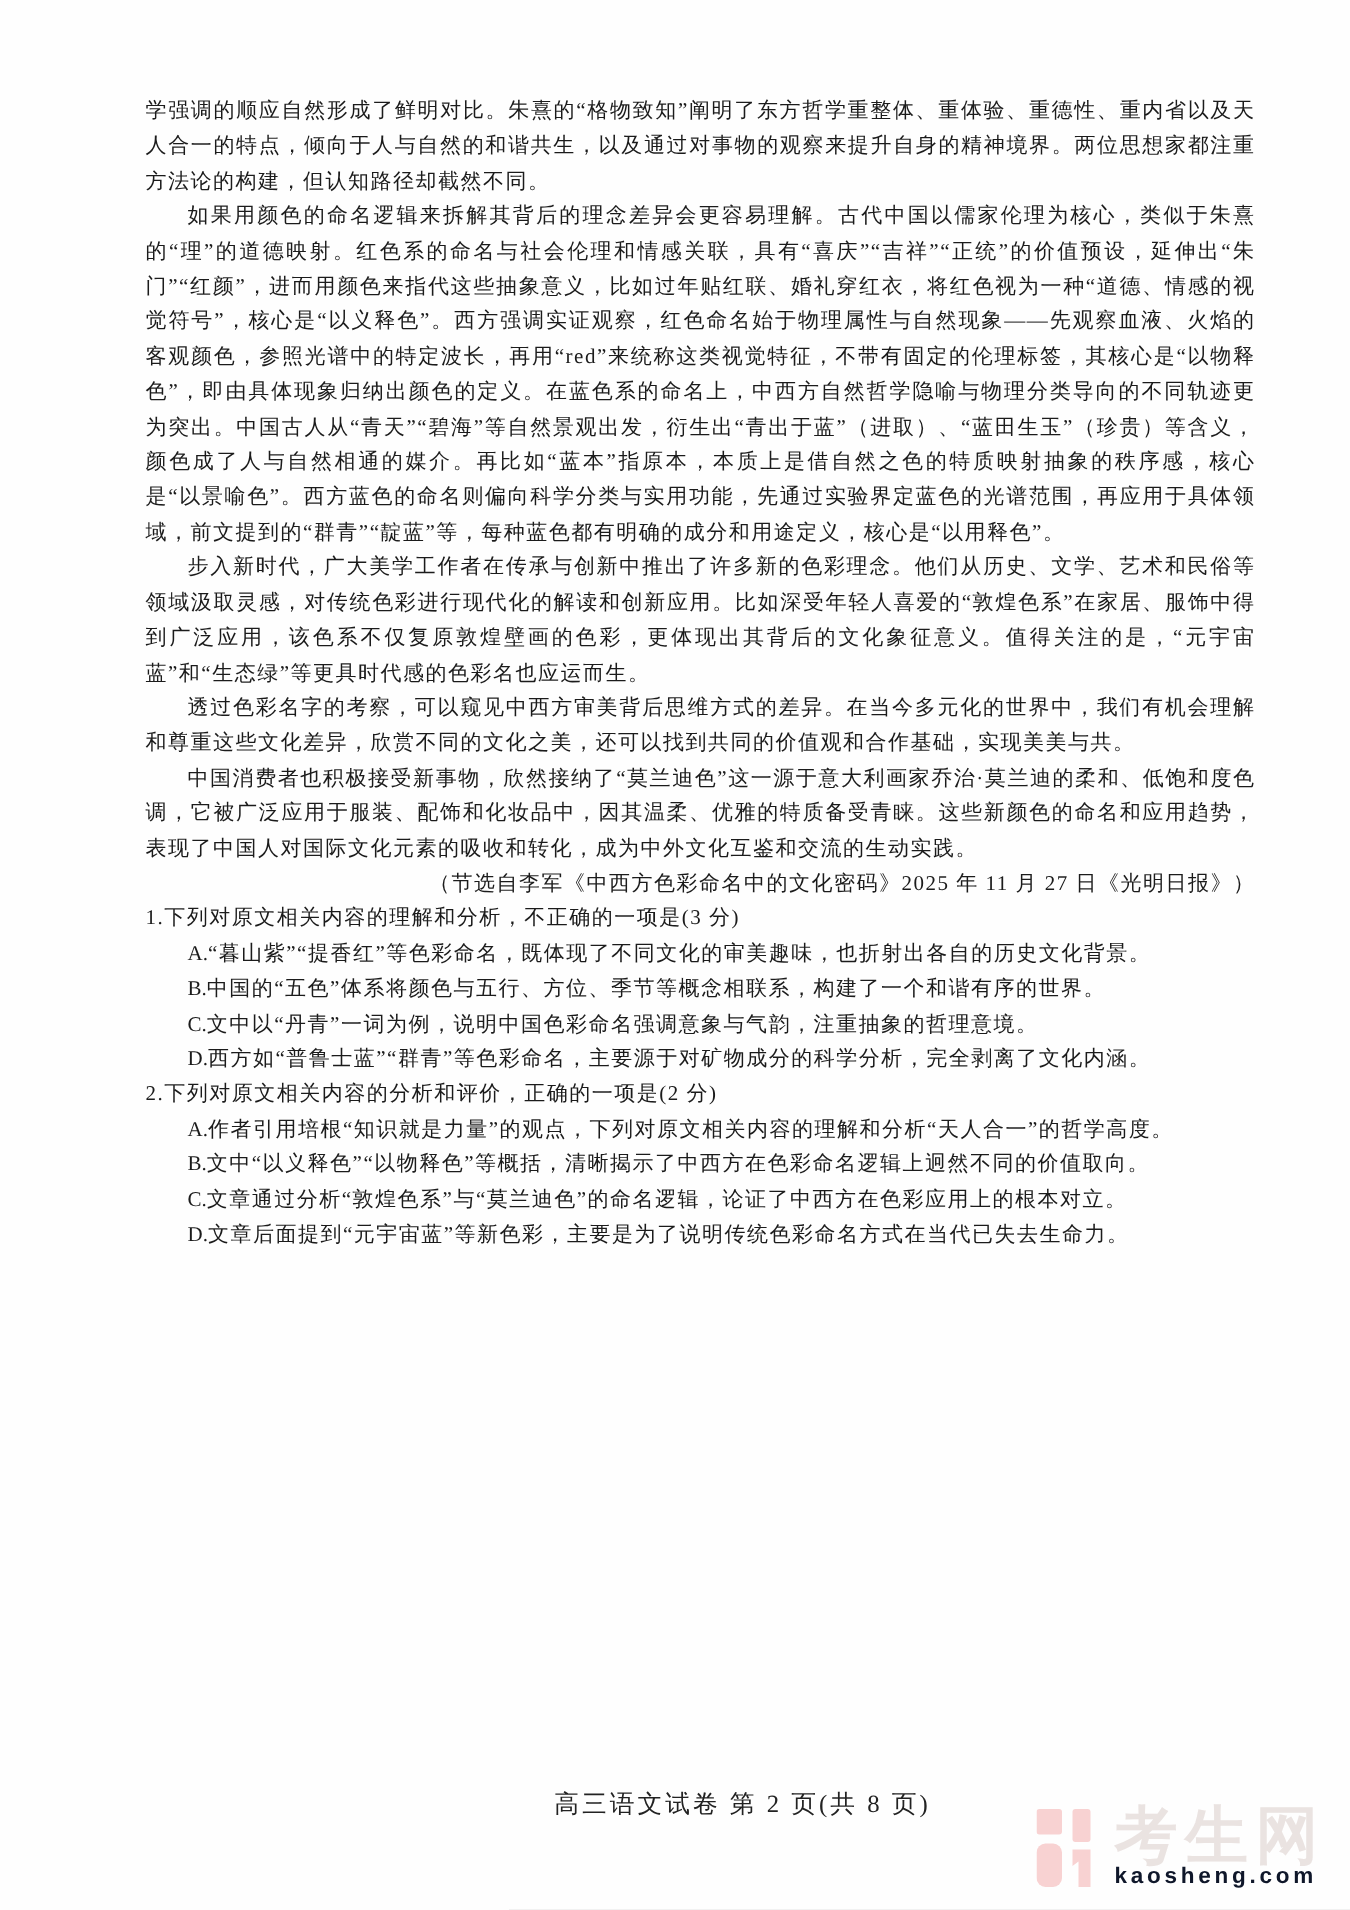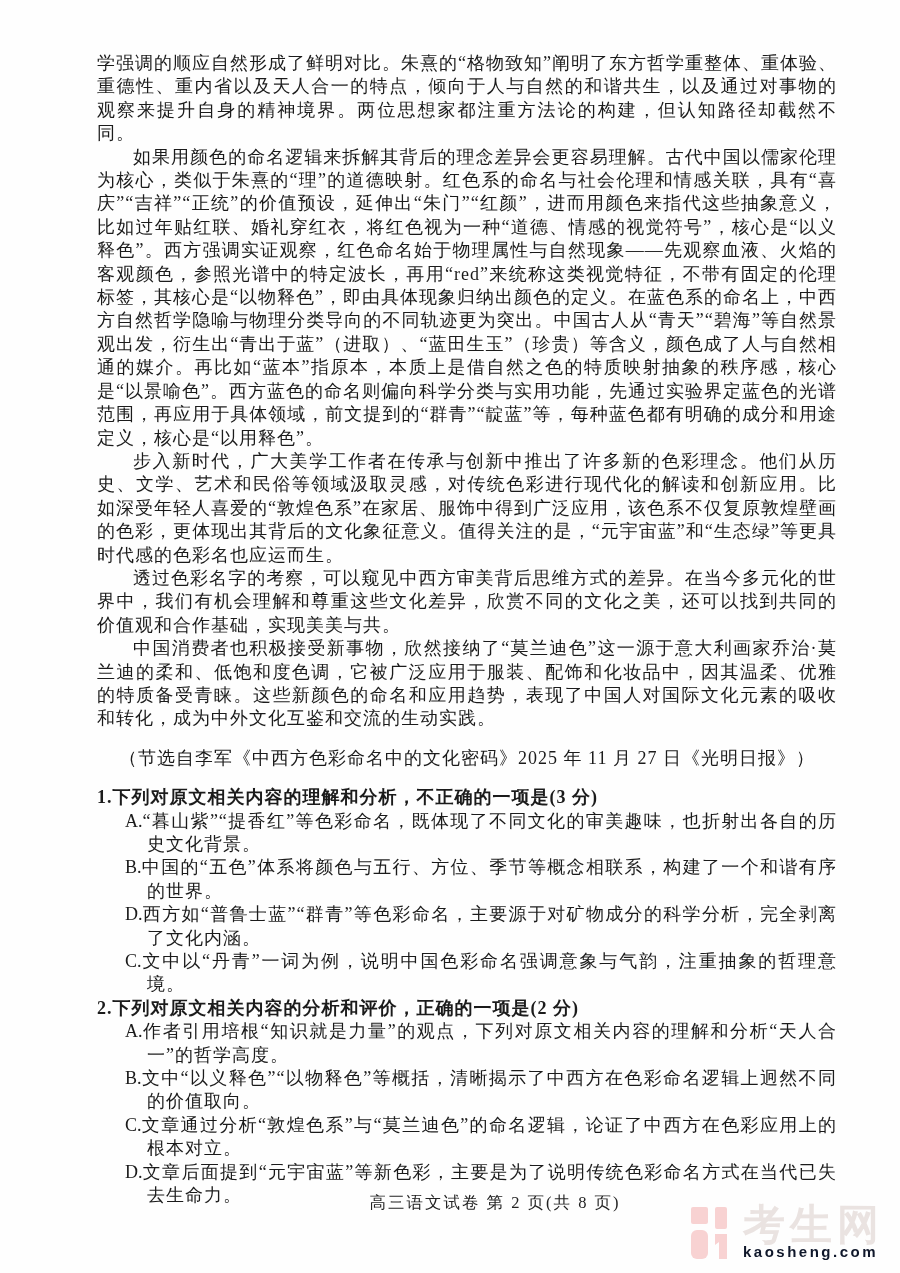--- a/index.html
+++ b/index.html
@@ -8,36 +8,36 @@
     width: 900px;
     height: 1273px;
     margin: 0 auto;
     background: #fefefe;
     overflow: hidden;
     font-family: "Liberation Serif", "DejaVu Serif", serif;
     color: #1b1b1b;
   }
   .content {
     position: absolute;
-    top: 52px;
+    top: 63px;
     left: 97px;
     width: 740px;
-    font-size: 18px;
+    font-size: 14px;
     line-height: 23.4px;
     letter-spacing: 1px;
     text-align: justify;
   }
   .para { margin: 0; }
   .para.indented { text-indent: 2em; }
   .attribution {
-    margin: 16px;
-    text-align: center;
+    margin: 0;
+    text-align: right;
   }
   .question { margin: 0; }
-  .stem { margin: 0; font-weight: bold; }
+  .stem { margin: 0; }
   .option {
     margin: 0;
     padding-left: 50px;
     text-indent: -22px;
   }
   .opt-label { letter-spacing: 0; }
   .footer {
     position: absolute;
     top: 1192px;
     left: 0;
@@ -86,22 +86,22 @@
     <p class="para indented">如果用颜色的命名逻辑来拆解其背后的理念差异会更容易理解。古代中国以儒家伦理为核心，类似于朱熹的“理”的道德映射。红色系的命名与社会伦理和情感关联，具有“喜庆”“吉祥”“正统”的价值预设，延伸出“朱门”“红颜”，进而用颜色来指代这些抽象意义，比如过年贴红联、婚礼穿红衣，将红色视为一种“道德、情感的视觉符号”，核心是“以义释色”。西方强调实证观察，红色命名始于物理属性与自然现象——先观察血液、火焰的客观颜色，参照光谱中的特定波长，再用“red”来统称这类视觉特征，不带有固定的伦理标签，其核心是“以物释色”，即由具体现象归纳出颜色的定义。在蓝色系的命名上，中西方自然哲学隐喻与物理分类导向的不同轨迹更为突出。中国古人从“青天”“碧海”等自然景观出发，衍生出“青出于蓝”（进取）、“蓝田生玉”（珍贵）等含义，颜色成了人与自然相通的媒介。再比如“蓝本”指原本，本质上是借自然之色的特质映射抽象的秩序感，核心是“以景喻色”。西方蓝色的命名则偏向科学分类与实用功能，先通过实验界定蓝色的光谱范围，再应用于具体领域，前文提到的“群青”“靛蓝”等，每种蓝色都有明确的成分和用途定义，核心是“以用释色”。</p>
     <p class="para indented">步入新时代，广大美学工作者在传承与创新中推出了许多新的色彩理念。他们从历史、文学、艺术和民俗等领域汲取灵感，对传统色彩进行现代化的解读和创新应用。比如深受年轻人喜爱的“敦煌色系”在家居、服饰中得到广泛应用，该色系不仅复原敦煌壁画的色彩，更体现出其背后的文化象征意义。值得关注的是，“元宇宙蓝”和“生态绿”等更具时代感的色彩名也应运而生。</p>
     <p class="para indented">透过色彩名字的考察，可以窥见中西方审美背后思维方式的差异。在当今多元化的世界中，我们有机会理解和尊重这些文化差异，欣赏不同的文化之美，还可以找到共同的价值观和合作基础，实现美美与共。</p>
     <p class="para indented">中国消费者也积极接受新事物，欣然接纳了“莫兰迪色”这一源于意大利画家乔治·莫兰迪的柔和、低饱和度色调，它被广泛应用于服装、配饰和化妆品中，因其温柔、优雅的特质备受青睐。这些新颜色的命名和应用趋势，表现了中国人对国际文化元素的吸收和转化，成为中外文化互鉴和交流的生动实践。</p>
     <p class="attribution">（节选自李军《中西方色彩命名中的文化密码》2025 年 11 月 27 日《光明日报》）</p>
 
     <div class="question">
       <p class="stem"><span>1.</span><span>下列对原文相关内容的理解和分析，不正确的一项是(3 分)</span></p>
       <p class="option"><span class="opt-label">A.</span><span>“暮山紫”“提香红”等色彩命名，既体现了不同文化的审美趣味，也折射出各自的历史文化背景。</span></p>
       <p class="option"><span class="opt-label">B.</span><span>中国的“五色”体系将颜色与五行、方位、季节等概念相联系，构建了一个和谐有序的世界。</span></p>
+      <p class="option"><span class="opt-label">C.</span><span>文中以“丹青”一词为例，说明中国色彩命名强调意象与气韵，注重抽象的哲理意境。</span></p>
       <p class="option"><span class="opt-label">D.</span><span>西方如“普鲁士蓝”“群青”等色彩命名，主要源于对矿物成分的科学分析，完全剥离了文化内涵。</span></p>
-      <p class="option"><span class="opt-label">C.</span><span>文中以“丹青”一词为例，说明中国色彩命名强调意象与气韵，注重抽象的哲理意境。</span></p>
     </div>
 
     <div class="question">
       <p class="stem"><span>2.</span><span>下列对原文相关内容的分析和评价，正确的一项是(2 分)</span></p>
       <p class="option"><span class="opt-label">A.</span><span>作者引用培根“知识就是力量”的观点，下列对原文相关内容的理解和分析“天人合一”的哲学高度。</span></p>
       <p class="option"><span class="opt-label">B.</span><span>文中“以义释色”“以物释色”等概括，清晰揭示了中西方在色彩命名逻辑上迥然不同的价值取向。</span></p>
       <p class="option"><span class="opt-label">C.</span><span>文章通过分析“敦煌色系”与“莫兰迪色”的命名逻辑，论证了中西方在色彩应用上的根本对立。</span></p>
       <p class="option"><span class="opt-label">D.</span><span>文章后面提到“元宇宙蓝”等新色彩，主要是为了说明传统色彩命名方式在当代已失去生命力。</span></p>
     </div>
 

